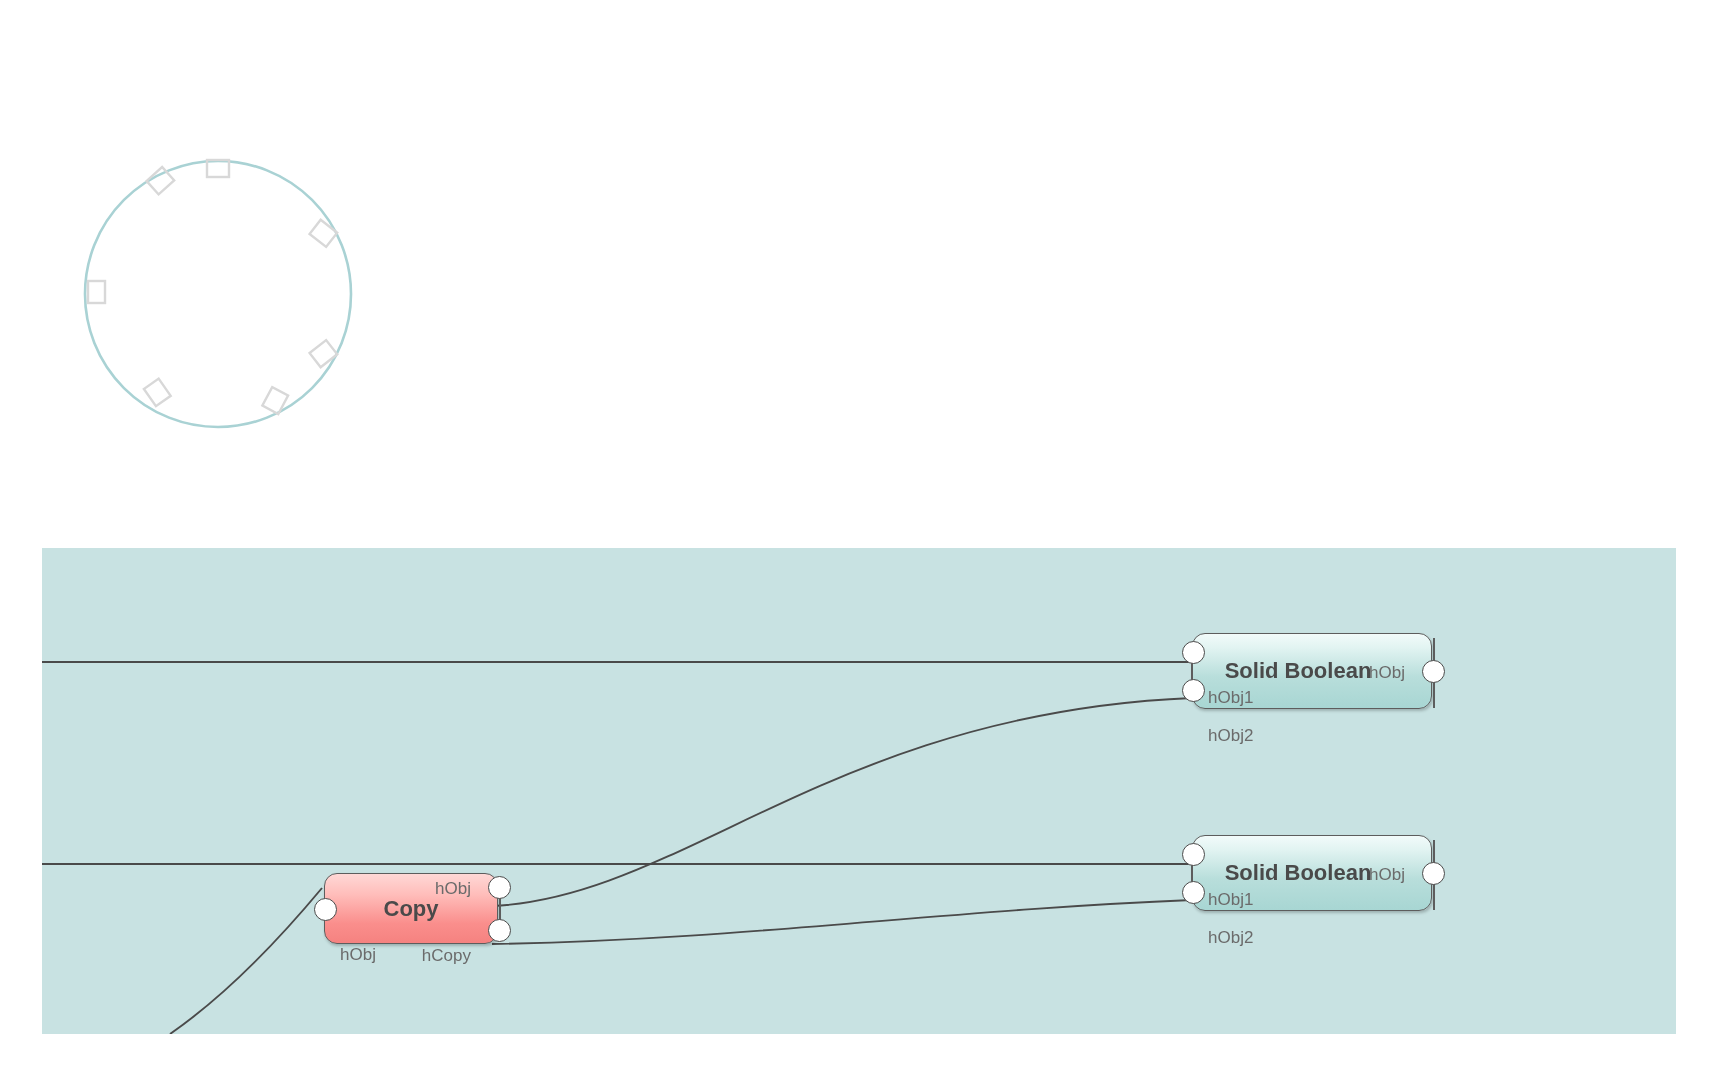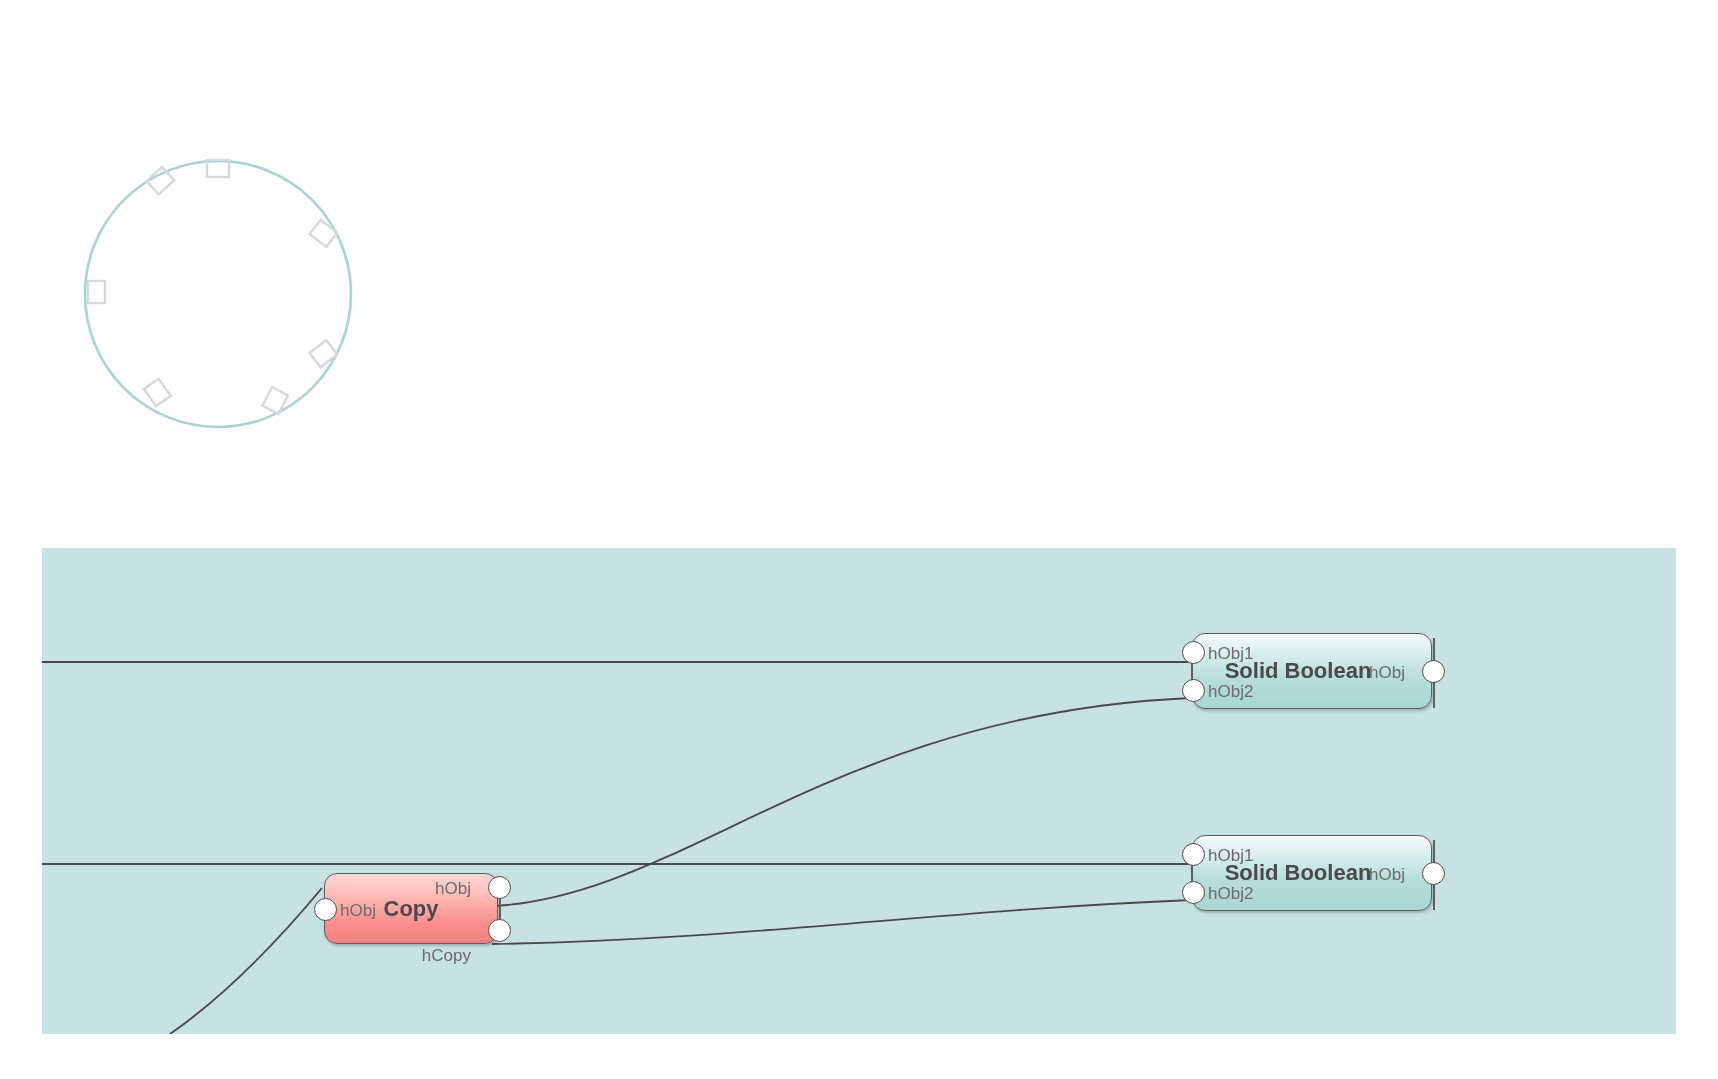--- a/index.html
+++ b/index.html
@@ -98,21 +98,21 @@
     border: 1.6px solid #4a4a4a;
     box-sizing: border-box;
   }
   .port-label {
     position: absolute;
     font-size: 17px;
     color: #6b6b6b;
     white-space: nowrap;
     line-height: 1;
   }
-  .port-label.in  { text-align: right; }
+  .port-label.in  { text-align: right; margin-top: 44px; }
   .port-label.out { text-align: right; }
 
   
   .pin-bar {
     position: absolute;
     width: 2px;
     background: #5d5d5d;
   }
 </style>
 </head>

